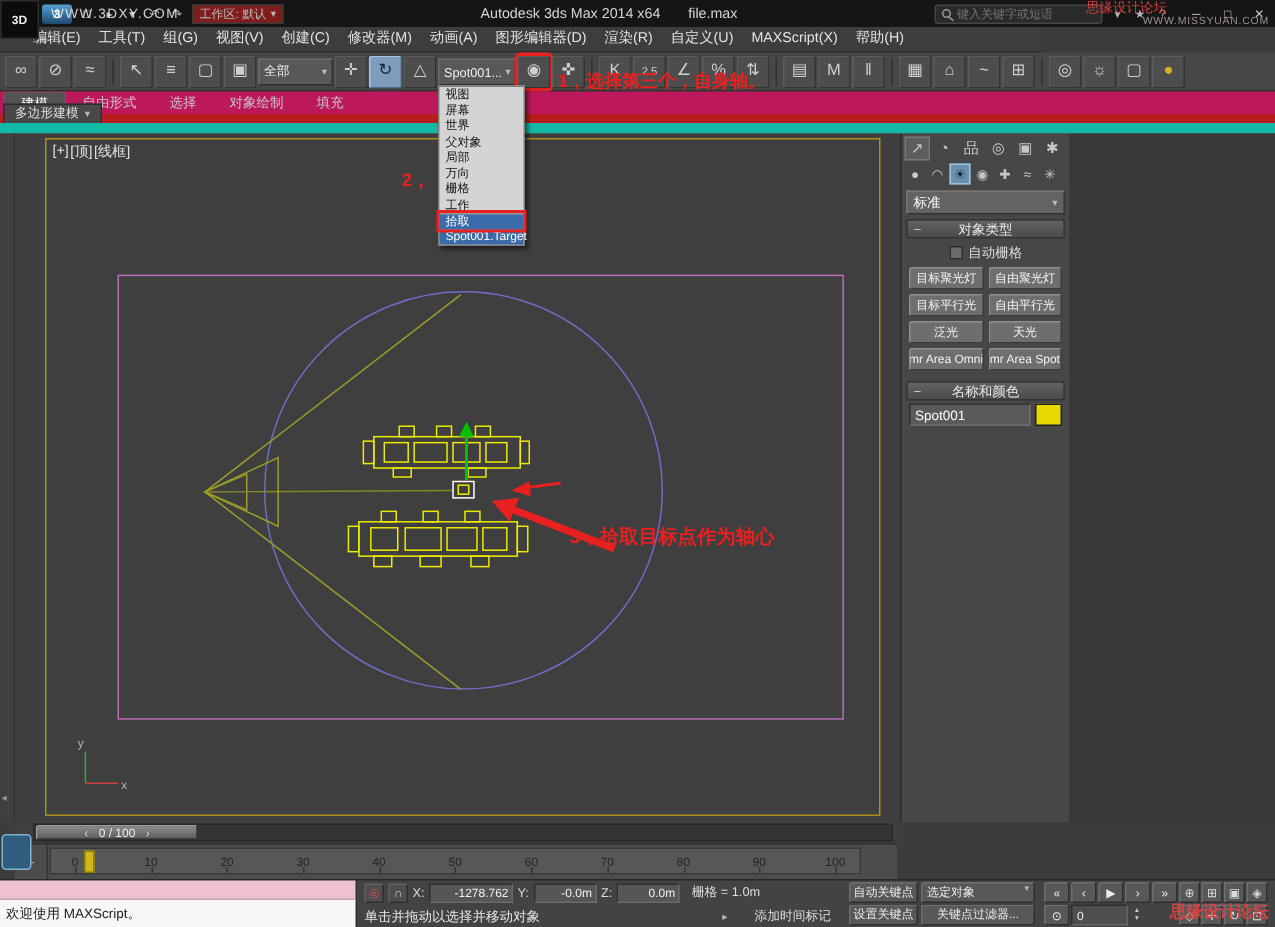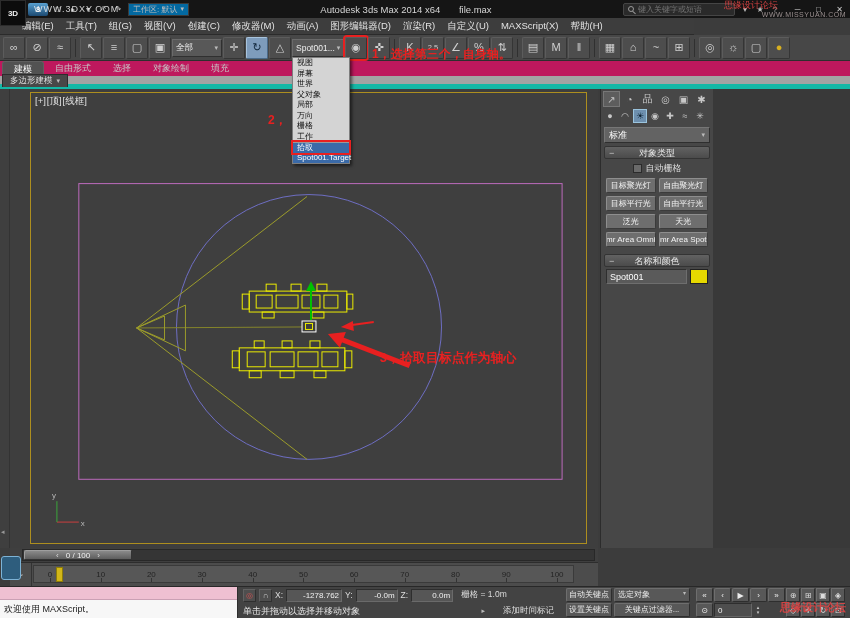--- a/index.html
+++ b/index.html
@@ -5,21 +5,21 @@
 *{box-sizing:border-box;margin:0;padding:0}
 html,body{width:850px;height:618px}
 body{font-family:"Liberation Sans","DejaVu Sans",sans-serif;background:#3c3c3c;overflow:hidden}
 #app{position:relative;width:850px;height:618px;background:#3c3c3c}
 
 .titlebar{position:absolute;left:0;top:0;width:850px;height:18px;background:#151515;display:flex;align-items:center;gap:3px;padding-left:28px;color:#cfcfcf}
 .wm-logo{position:absolute;left:0;top:0;width:26px;height:26px;background:#0c0c0c;border:1px solid #2c2c2c;z-index:95;color:#eee;font-size:8px;font-weight:bold;display:flex;align-items:center;justify-content:center}
 .app-btn{width:20px;height:13px;background:linear-gradient(#58a0d0,#1c4a72);border-radius:2px;color:#fff;font-size:8px;font-weight:bold;display:flex;align-items:center;justify-content:center}
 .qat,.info-icons{display:flex;gap:1px}
 .qat-icon,.info-icon{width:14px;height:13px;font-size:8px;color:#b8b8b8;display:flex;align-items:center;justify-content:center}
-.workspace{height:13px;border:1px solid #3a3a3a;background:#0369a1;color:#bbb;font-size:8px;display:flex;align-items:center;gap:3px;padding:0 4px;white-space:nowrap}
+.workspace{height:13px;border:1px solid #3a3a3a;background:#7f1d1d;color:#bbb;font-size:8px;display:flex;align-items:center;gap:3px;padding:0 4px;white-space:nowrap}
 .caret{font-size:7px;color:#bbb}
 .win-title{flex:1;text-align:center;font-size:9.5px;color:#d6d6d6;white-space:nowrap;overflow:hidden}
 .win-title .file{margin-left:16px}
 .search{width:112px;height:13px;background:#2a2a2a;border:1px solid #454545;border-radius:2px;display:flex;align-items:center;gap:4px;padding:0 4px}
 .mag{width:6px;height:6px;border:1px solid #999;border-radius:50%;position:relative;flex:0 0 auto}
 .mag::after{content:"";position:absolute;width:4px;height:1px;background:#999;right:-3px;bottom:-2px;transform:rotate(40deg)}
 .search input{background:transparent;border:none;outline:none;color:#8a8a8a;font-size:8px;width:90px;font-family:inherit}
 .winbtns{display:flex;margin-left:2px}
 .winbtn{width:21px;height:16px;font-size:8px;color:#ccc;display:flex;align-items:center;justify-content:center}
 
@@ -43,21 +43,21 @@
 .tb-icon.red-annotated{box-shadow:0 0 0 2px #e82020}
 .tb-icon.sep{width:1px;height:18px;background:#303030;border:none;border-radius:0;margin:0 3px}
 .tb-dd{height:18px;background:#585858;border:1px solid;border-color:#6a6a6a #303030 #303030 #6a6a6a;display:flex;align-items:center;gap:2px;padding:0 3px;color:#efefef;font-size:8.5px;white-space:nowrap;flex:0 0 auto}
 .tb-dd .caret{margin-left:auto}
 .tb-dd.filter{width:50px}
 .tb-dd.refcoord{width:52px}
 
 .ribbon-tabs{position:absolute;left:0;top:61px;width:850px;height:15px;background:#be185d;display:flex;align-items:flex-end;padding-left:2px}
 .ribbon-tab{padding:0 11px;height:15px;line-height:15px;font-size:9px;color:#c6c6c6;white-space:nowrap}
 .ribbon-tab.selected{background:#525252;color:#fff;border:1px solid #5f5f5f;border-bottom:none;border-radius:3px 3px 0 0}
-.ribbon-sub{position:absolute;left:0;top:76px;width:850px;height:13px;background:#a3a3a3;border-bottom:5px solid #14b8a6;display:flex;align-items:center;padding-left:2px}
+.ribbon-sub{position:absolute;left:0;top:76px;width:850px;height:13px;background:#b91c1c;border-bottom:7px solid #14b8a6;display:flex;align-items:flex-end;padding-left:2px}
 .sub-tab{height:13px;display:flex;align-items:center;gap:4px;background:#484848;border:1px solid #2d2d2d;border-bottom:none;padding:0 7px;font-size:8.5px;color:#ddd}
 
 .left-strip{position:absolute;left:0;top:89px;width:10px;height:459px;background:#3f3f3f;border-right:1px solid #333}
 .collapse-arrow{position:absolute;left:1px;bottom:12px;font-size:7px;color:#999}
 .blue-tool{position:absolute;left:1px;top:556px;width:20px;height:24px;background:#2e5d7d;border:1px solid #7db3d6;border-radius:3px;z-index:20}
 .viewport-area{position:absolute;left:10px;top:89px;width:588px;height:459px;background:#3e3e3e}
 .viewport{position:absolute;left:20px;top:3px;width:557px;height:452px;background:#3f3f3f;border:1px solid #ad8e1f}
 .viewport svg{position:absolute;left:0;top:0;width:100%;height:100%}
 .vp-label{position:absolute;left:4px;top:2px;z-index:5;display:flex;gap:1px;font-size:9.5px;color:#e0e0e0}
 

